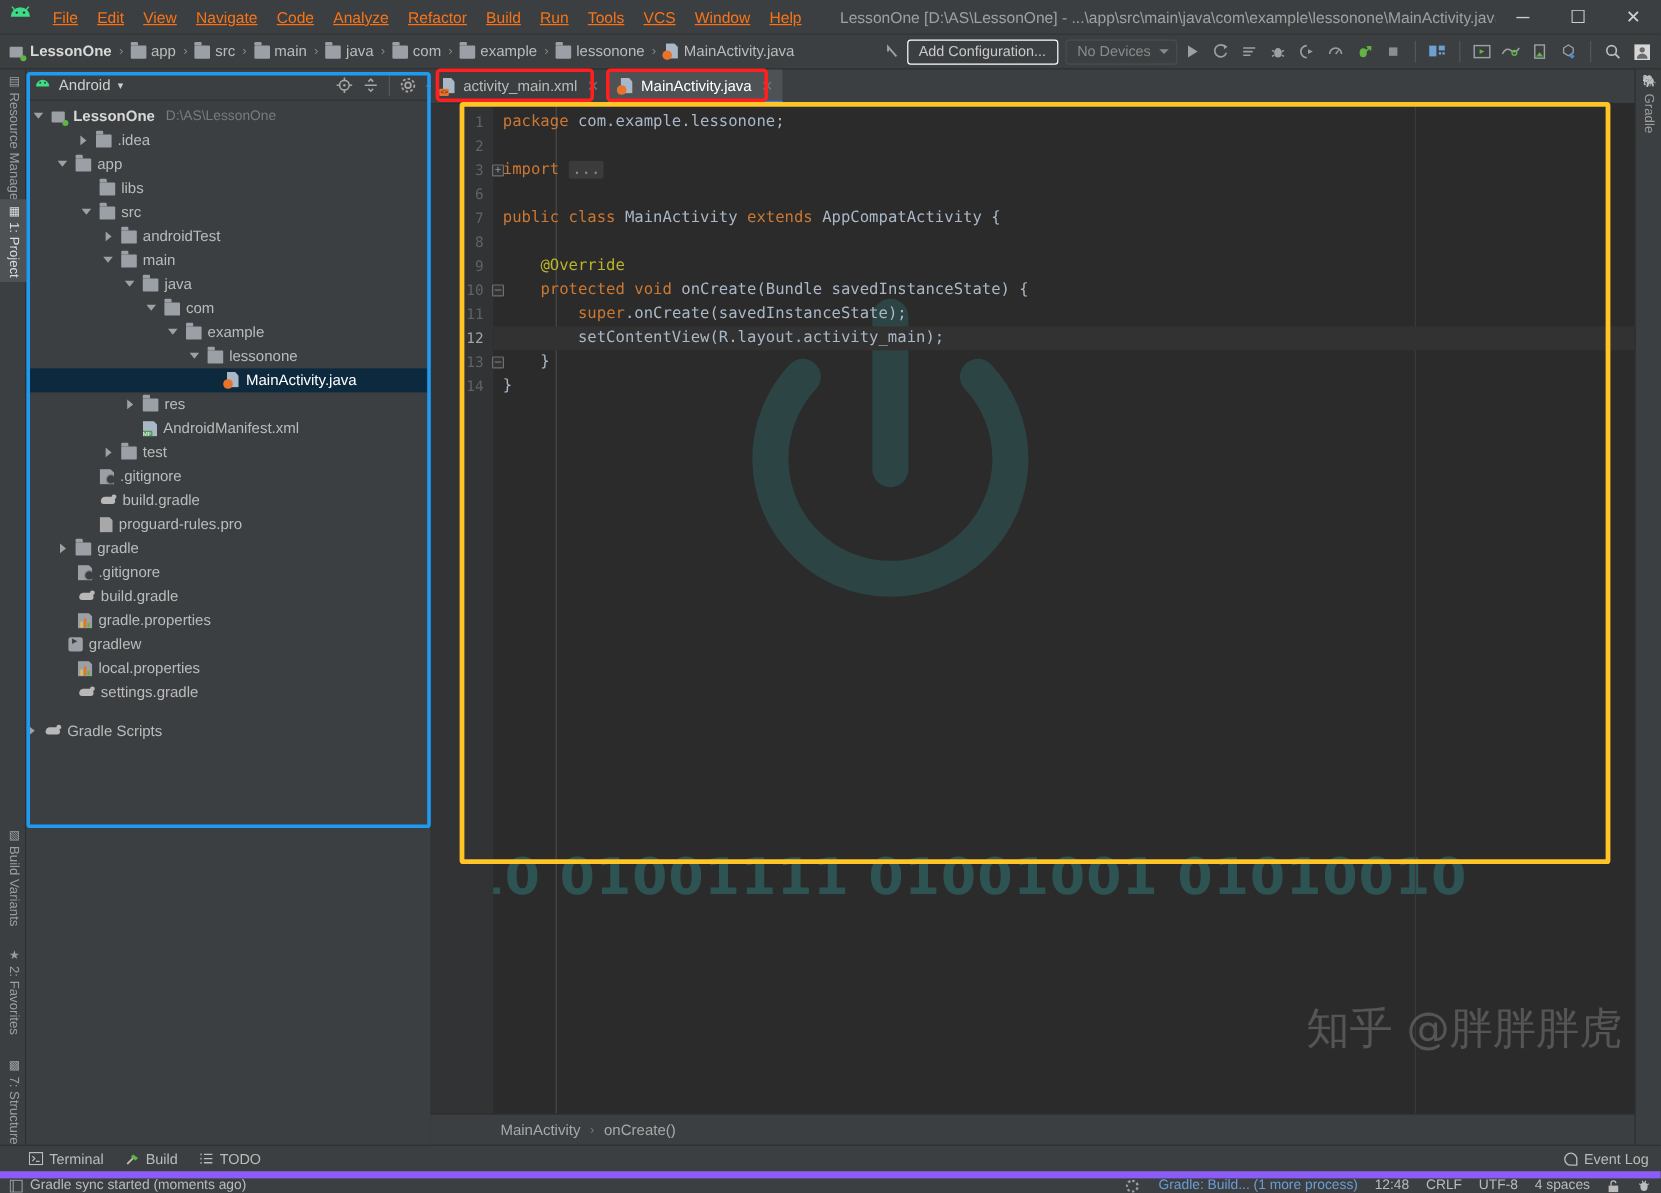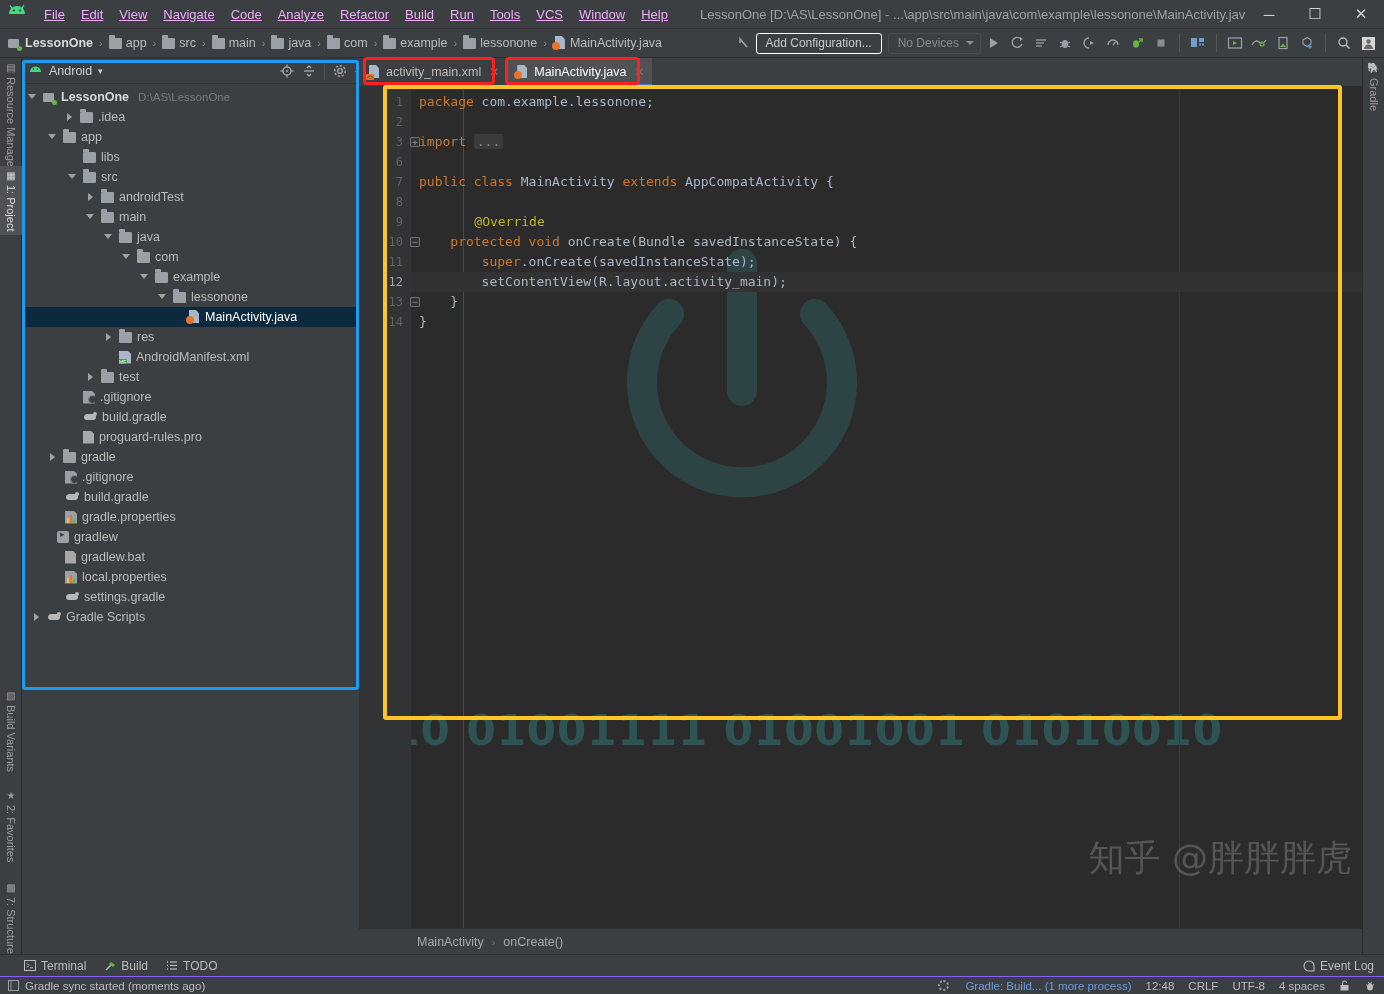--- a/index.html
+++ b/index.html
@@ -15,21 +15,21 @@
 
   
   .titlebar {
     position: absolute; left:0; top:0; width:1384px; height:29px;
     background: #3c3f41; display:flex; align-items:center;
     border-bottom: 1px solid #323232;
   }
   .logo-droid { width:22px; height:18px; margin-left:6px; position:relative; }
   .menu-items { display:flex; align-items:center; margin-left:8px; }
   .menu-item {
-    padding: 4px 8px; font-size: 13px; color:#f0abfc; cursor:default;
+    padding: 4px 8px; font-size: 13px; color:#f97316; cursor:default;
     white-space:nowrap;
   }
   .menu-item u { text-decoration: underline; }
   .win-title {
     flex:1; text-align:left; padding-left:24px; font-size:13px; color:#a0a0a0;
     white-space:nowrap; overflow:hidden;
   }
   .win-buttons { display:flex; align-items:center; }
   .win-btn {
     width:46px; height:29px; display:flex; align-items:center; justify-content:center;
@@ -187,21 +187,21 @@
     text-align:center; background:#313335; border-radius:1px;
   }
   .code-body {
     flex:1; position:relative; padding-top:6px; overflow:hidden;
     font-family:"DejaVu Sans Mono", monospace; font-size:13px; line-height:20px;
     color:#a9b7c6;
   }
   .cline { height:20px; line-height:20px; padding-left:8px; white-space:pre; position:relative; z-index:3;}
   .cline.hl { background:#323232; }
   .kw { color:#cc7832; }
-  .ann { color:#bbb529;margin-left:24px; }
+  .ann { color:#bbb529; }
   .fold-placeholder { background:#3b3b3b; color:#8a8a8a; border-radius:2px; padding:0 3px;}
   .indent-guide {
     position:absolute; top:0; bottom:0; width:1px; background:#4a4a4a; z-index:1;
   }
   .right-margin { position:absolute; top:0; bottom:0; width:1px; background:#3a3a3a; z-index:1;}
 
   
   .power-wm {
     position:absolute; left:218px; top:130px; width:330px; height:330px; z-index:0;
     opacity:.55;
@@ -230,21 +230,21 @@
     background:#3c3f41; display:flex; align-items:center; gap:18px;
     padding-left:24px; border-top:1px solid #2f3133;
   }
   .btool { display:flex; align-items:center; gap:5px; font-size:12px; color:#bbbbbb; }
   .bottombar .right { margin-left:auto; display:flex; align-items:center; gap:6px; padding-right:10px; }
 
   
   .statusbar {
     position:absolute; left:0; top:976px; width:1384px; height:18px;
     background:#3c3f41; display:flex; align-items:center; font-size:11.5px;
-    color:#bbbbbb; border-top:1px solid #8b5cf6; padding:0 8px;
+    color:#bbbbbb; border-top:6px solid #8b5cf6; padding:0 8px;
   }
   .status-left { display:flex; align-items:center; gap:6px; }
   .status-right { margin-left:auto; display:flex; align-items:center; gap:14px; }
   .status-right .link { color:#6a9ed8; }
   .spinner {
     width:11px;height:11px;border:2px dotted #9aa0a6;border-radius:50%;display:inline-block;
   }
 
   
   .anno { position:absolute; pointer-events:none; z-index:50; }
@@ -631,36 +631,32 @@
             <i></i>
             <i></i>
           </span>
         <span>gradle.properties</span>
       </div>
       <div class="trow" style="padding-left:35px;">
         <span class="w-ic"></span>
         <span>gradlew</span>
       </div>
       <div class="trow" style="padding-left:43px;">
-        <span class="doc-ic"></span>
-        <span>gradlew.bat</span>
-      </div>
-      <div class="trow" style="padding-left:43px;">
         <span class="prop-ic">
             <i></i>
             <i></i>
             <i></i>
           </span>
         <span>local.properties</span>
       </div>
       <div class="trow" style="padding-left:43px;">
         <span class="gradle-ic"></span>
         <span>settings.gradle</span>
       </div>
-      <div class="trow" style="padding-left:10px;">
+      <div class="trow" style="padding-left:0;margin-top:12px;">
         <span class="arrow closed"></span>
         <span class="gradle-ic"></span>
         <span>Gradle Scripts</span>
       </div>
     </div>
   </div>
 
   <div class="editor-wrap">
 
     <div class="tabbar">

